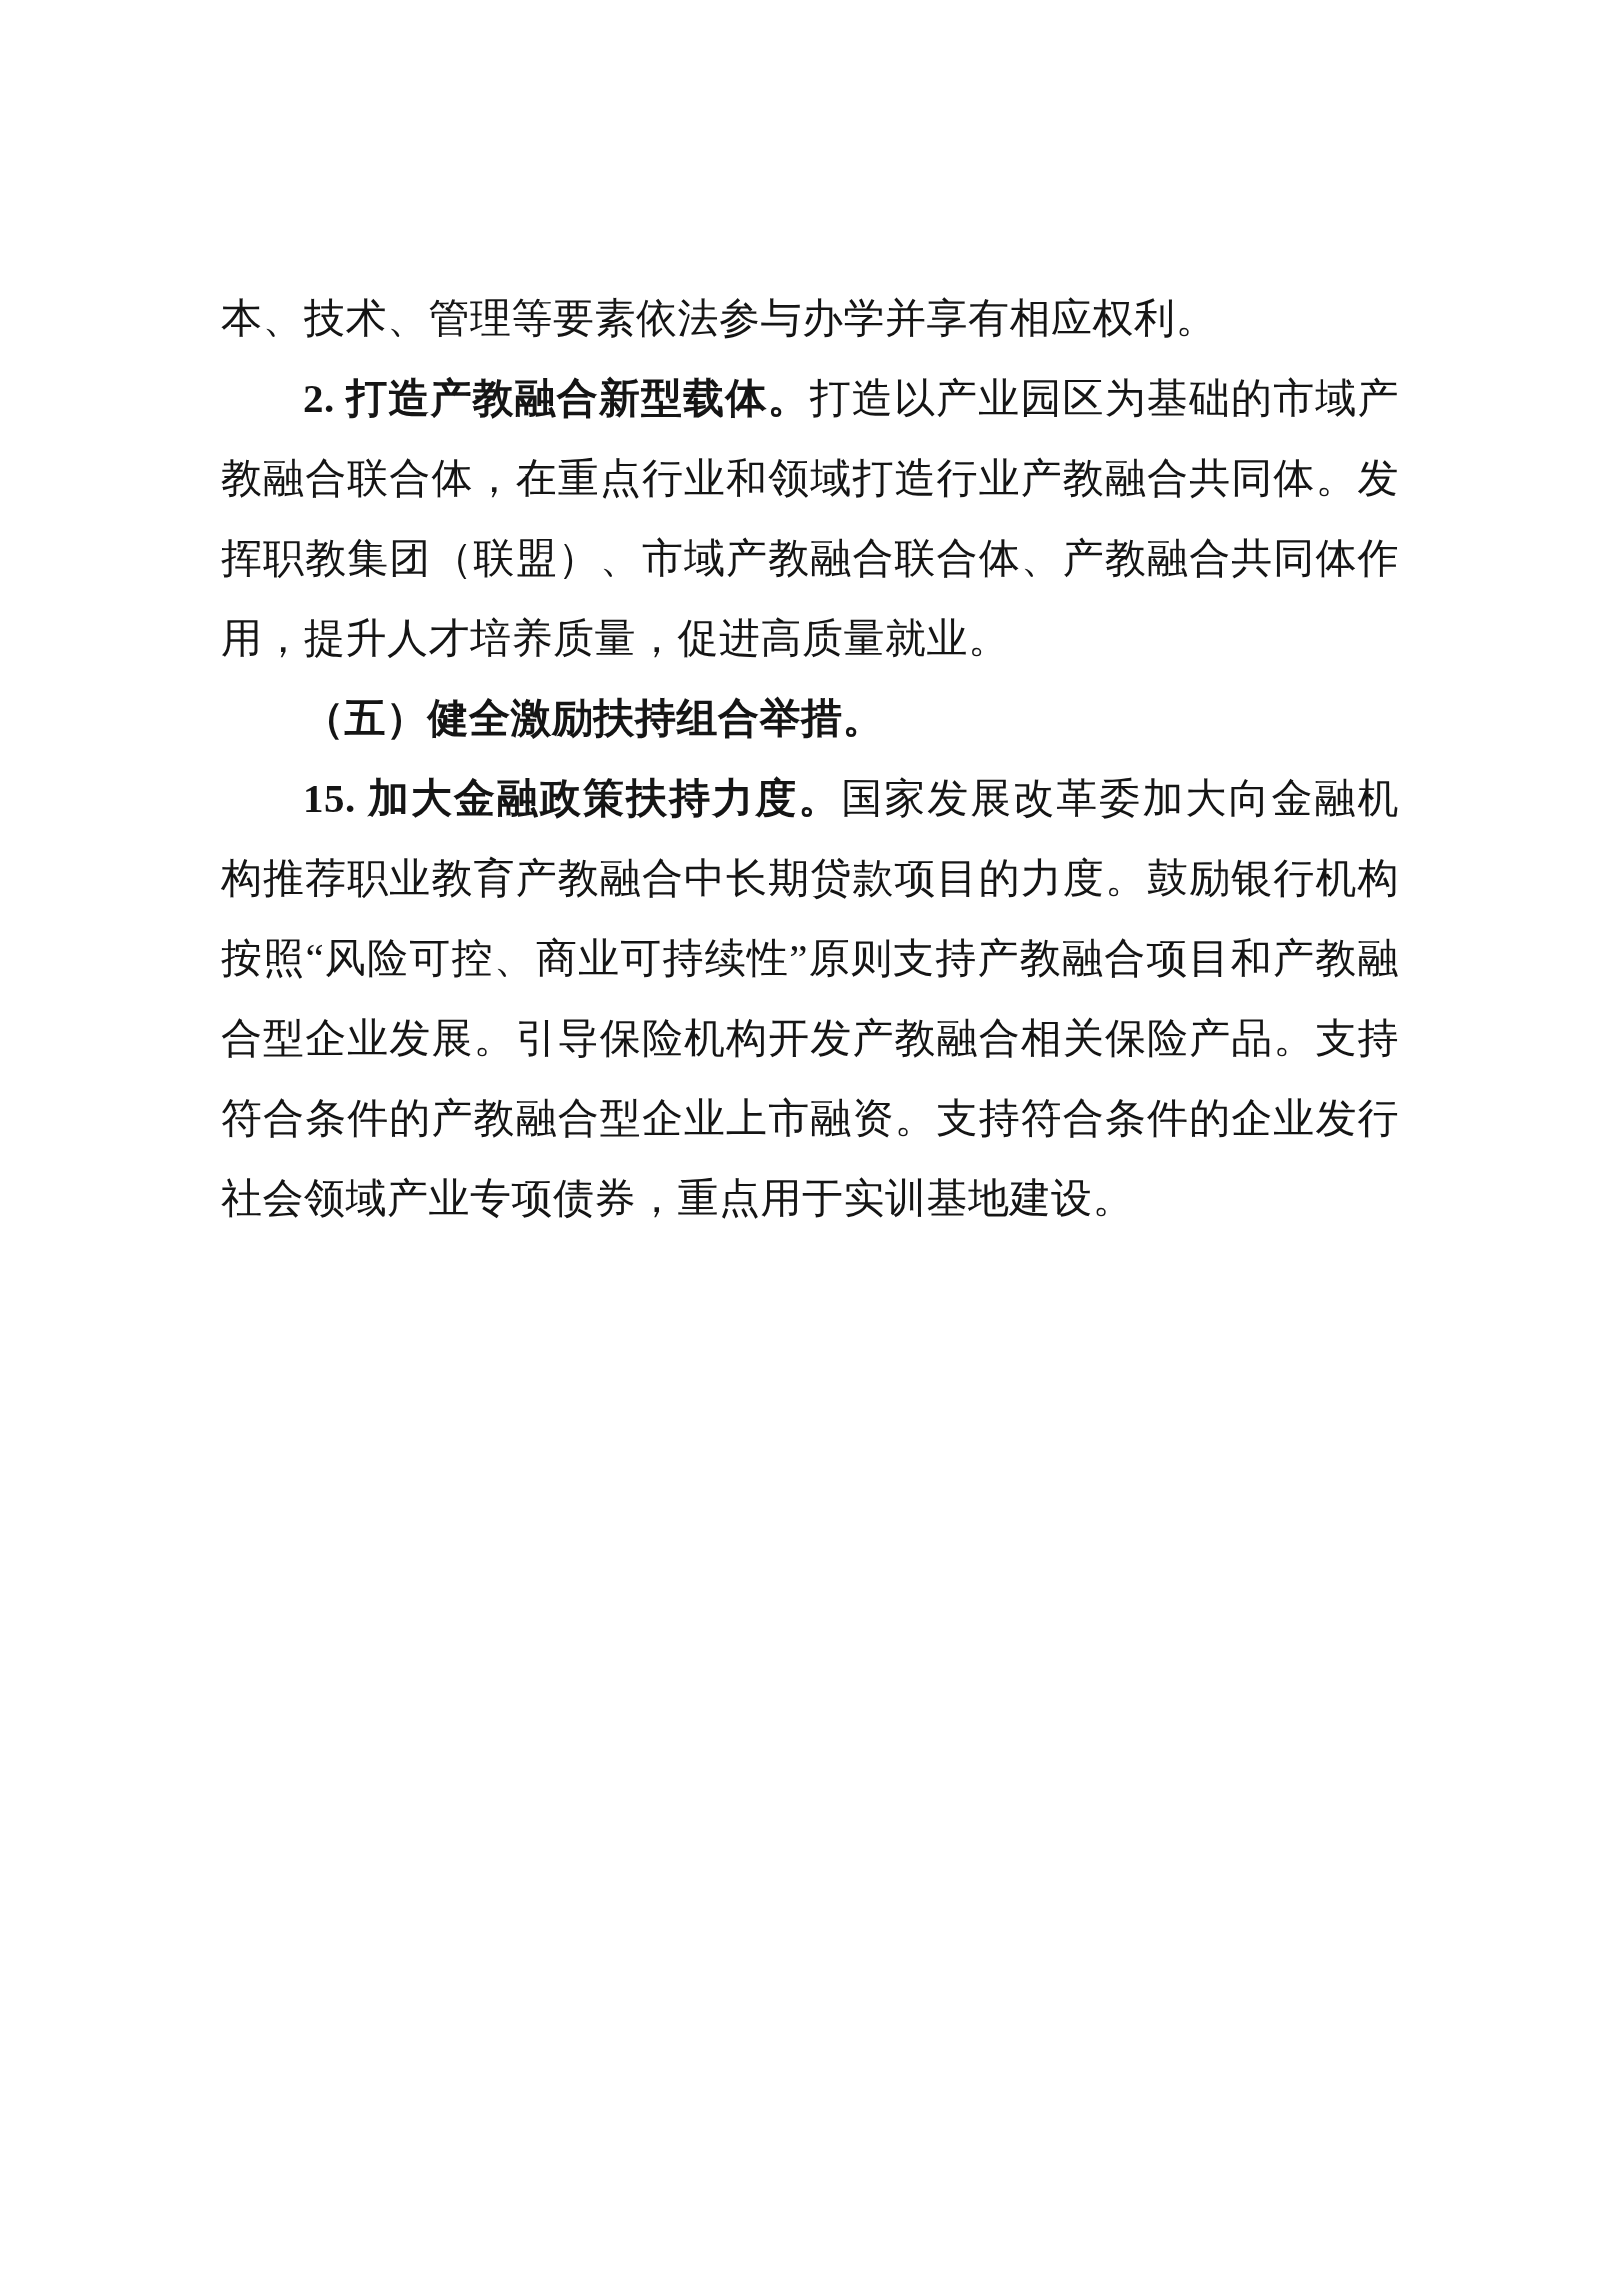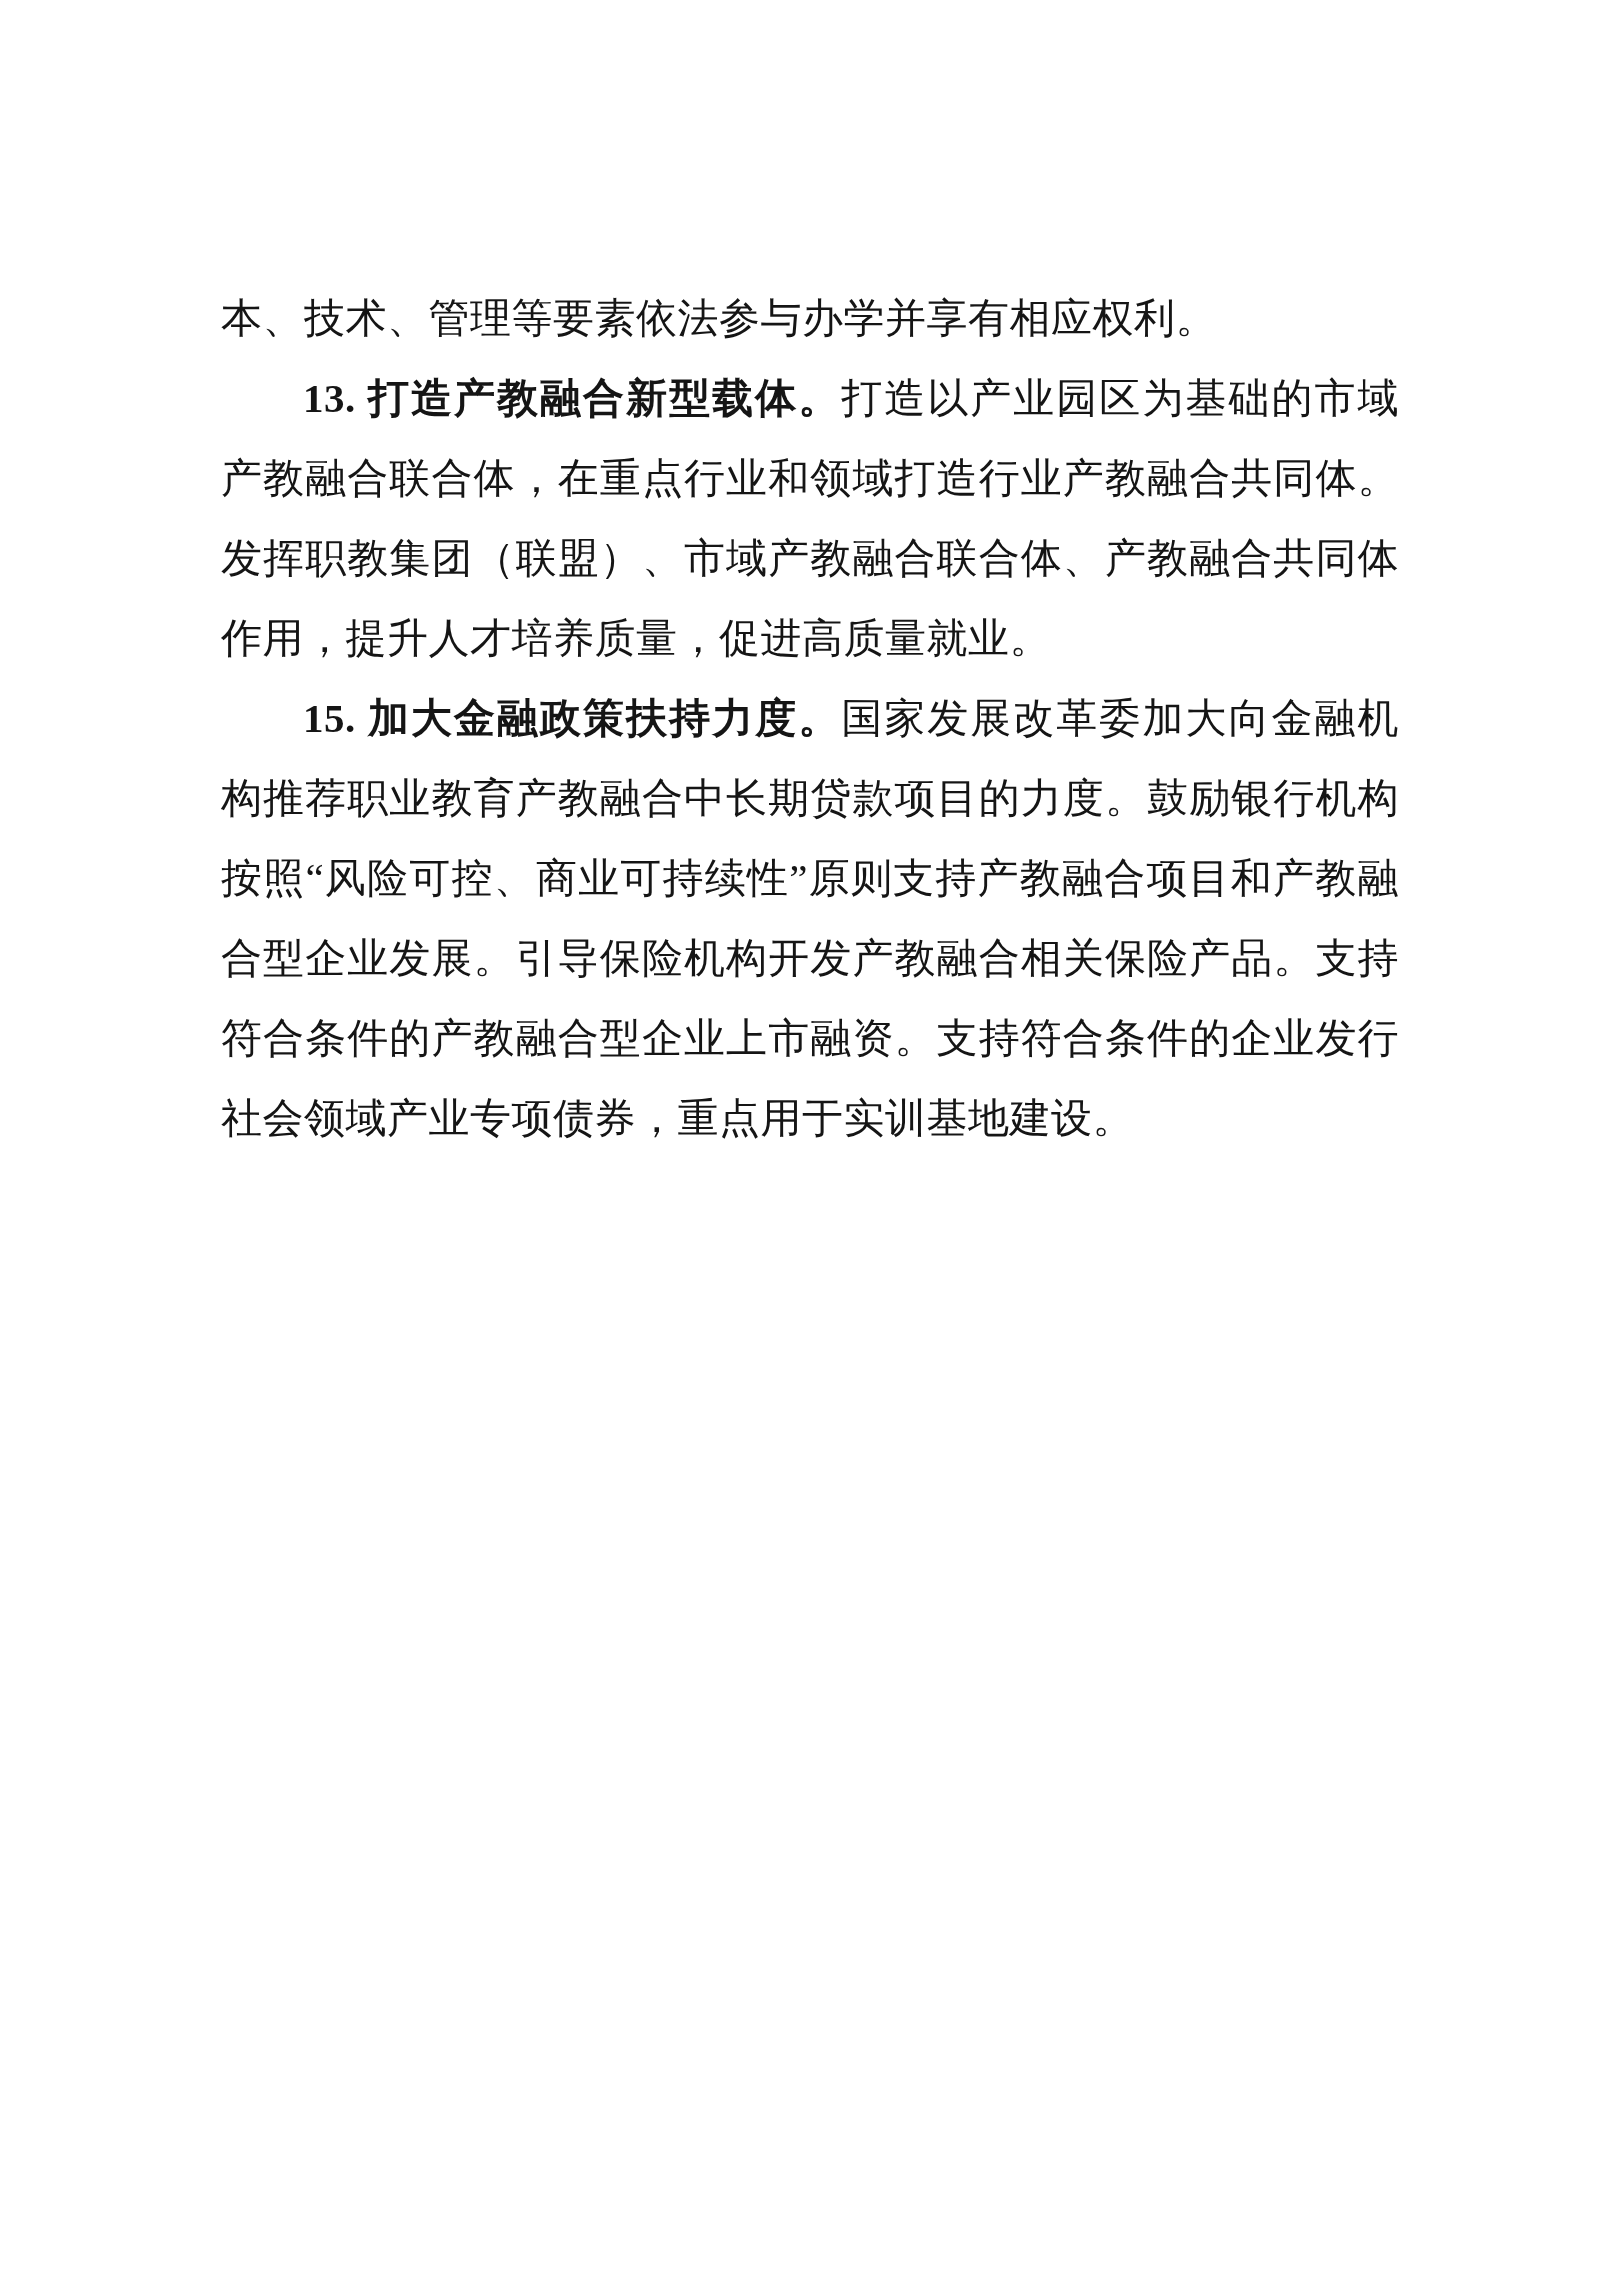--- a/index.html
+++ b/index.html
@@ -39,22 +39,23 @@
   }
 </style>
 </head>
 <body>
 
 <div class="page">
   <div class="content">
 
     <p class="para no-indent"><span class="body-text">本、技术、管理等要素依法参与办学并享有相应权利。</span></p>
 
-    <p class="para"><span class="lead">13. 打造产教融合新型载体。</span><span class="body-text">打造以产业园区为基础的市域产教融合联合体，在重点行业和领域打造行业产教融合共同体。发挥职教集团（联盟）、市域产教融合联合体、产教融合共同体作用，提升人才培养质量，促进高质量就业。</span></p>
+    <p class="para"><span class="lead">2. 打造产教融合新型载体。</span><span class="body-text">打造以产业园区为基础的市域产教融合联合体，在重点行业和领域打造行业产教融合共同体。发挥职教集团（联盟）、市域产教融合联合体、产教融合共同体作用，提升人才培养质量，促进高质量就业。</span></p>
 
+    <p class="para"><span class="lead">（五）健全激励扶持组合举措。</span></p>
 
 
     <p class="para"><span class="lead">15. 加大金融政策扶持力度。</span><span class="body-text">国家发展改革委加大向金融机构推荐职业教育产教融合中长期贷款项目的力度。鼓励银行机构按照“风险可控、商业可持续性”原则支持产教融合项目和产教融合型企业发展。引导保险机构开发产教融合相关保险产品。支持符合条件的产教融合型企业上市融资。支持符合条件的企业发行社会领域产业专项债券，重点用于实训基地建设。</span></p>
 
 
   </div>
 </div>
 
 
 </body></html>

